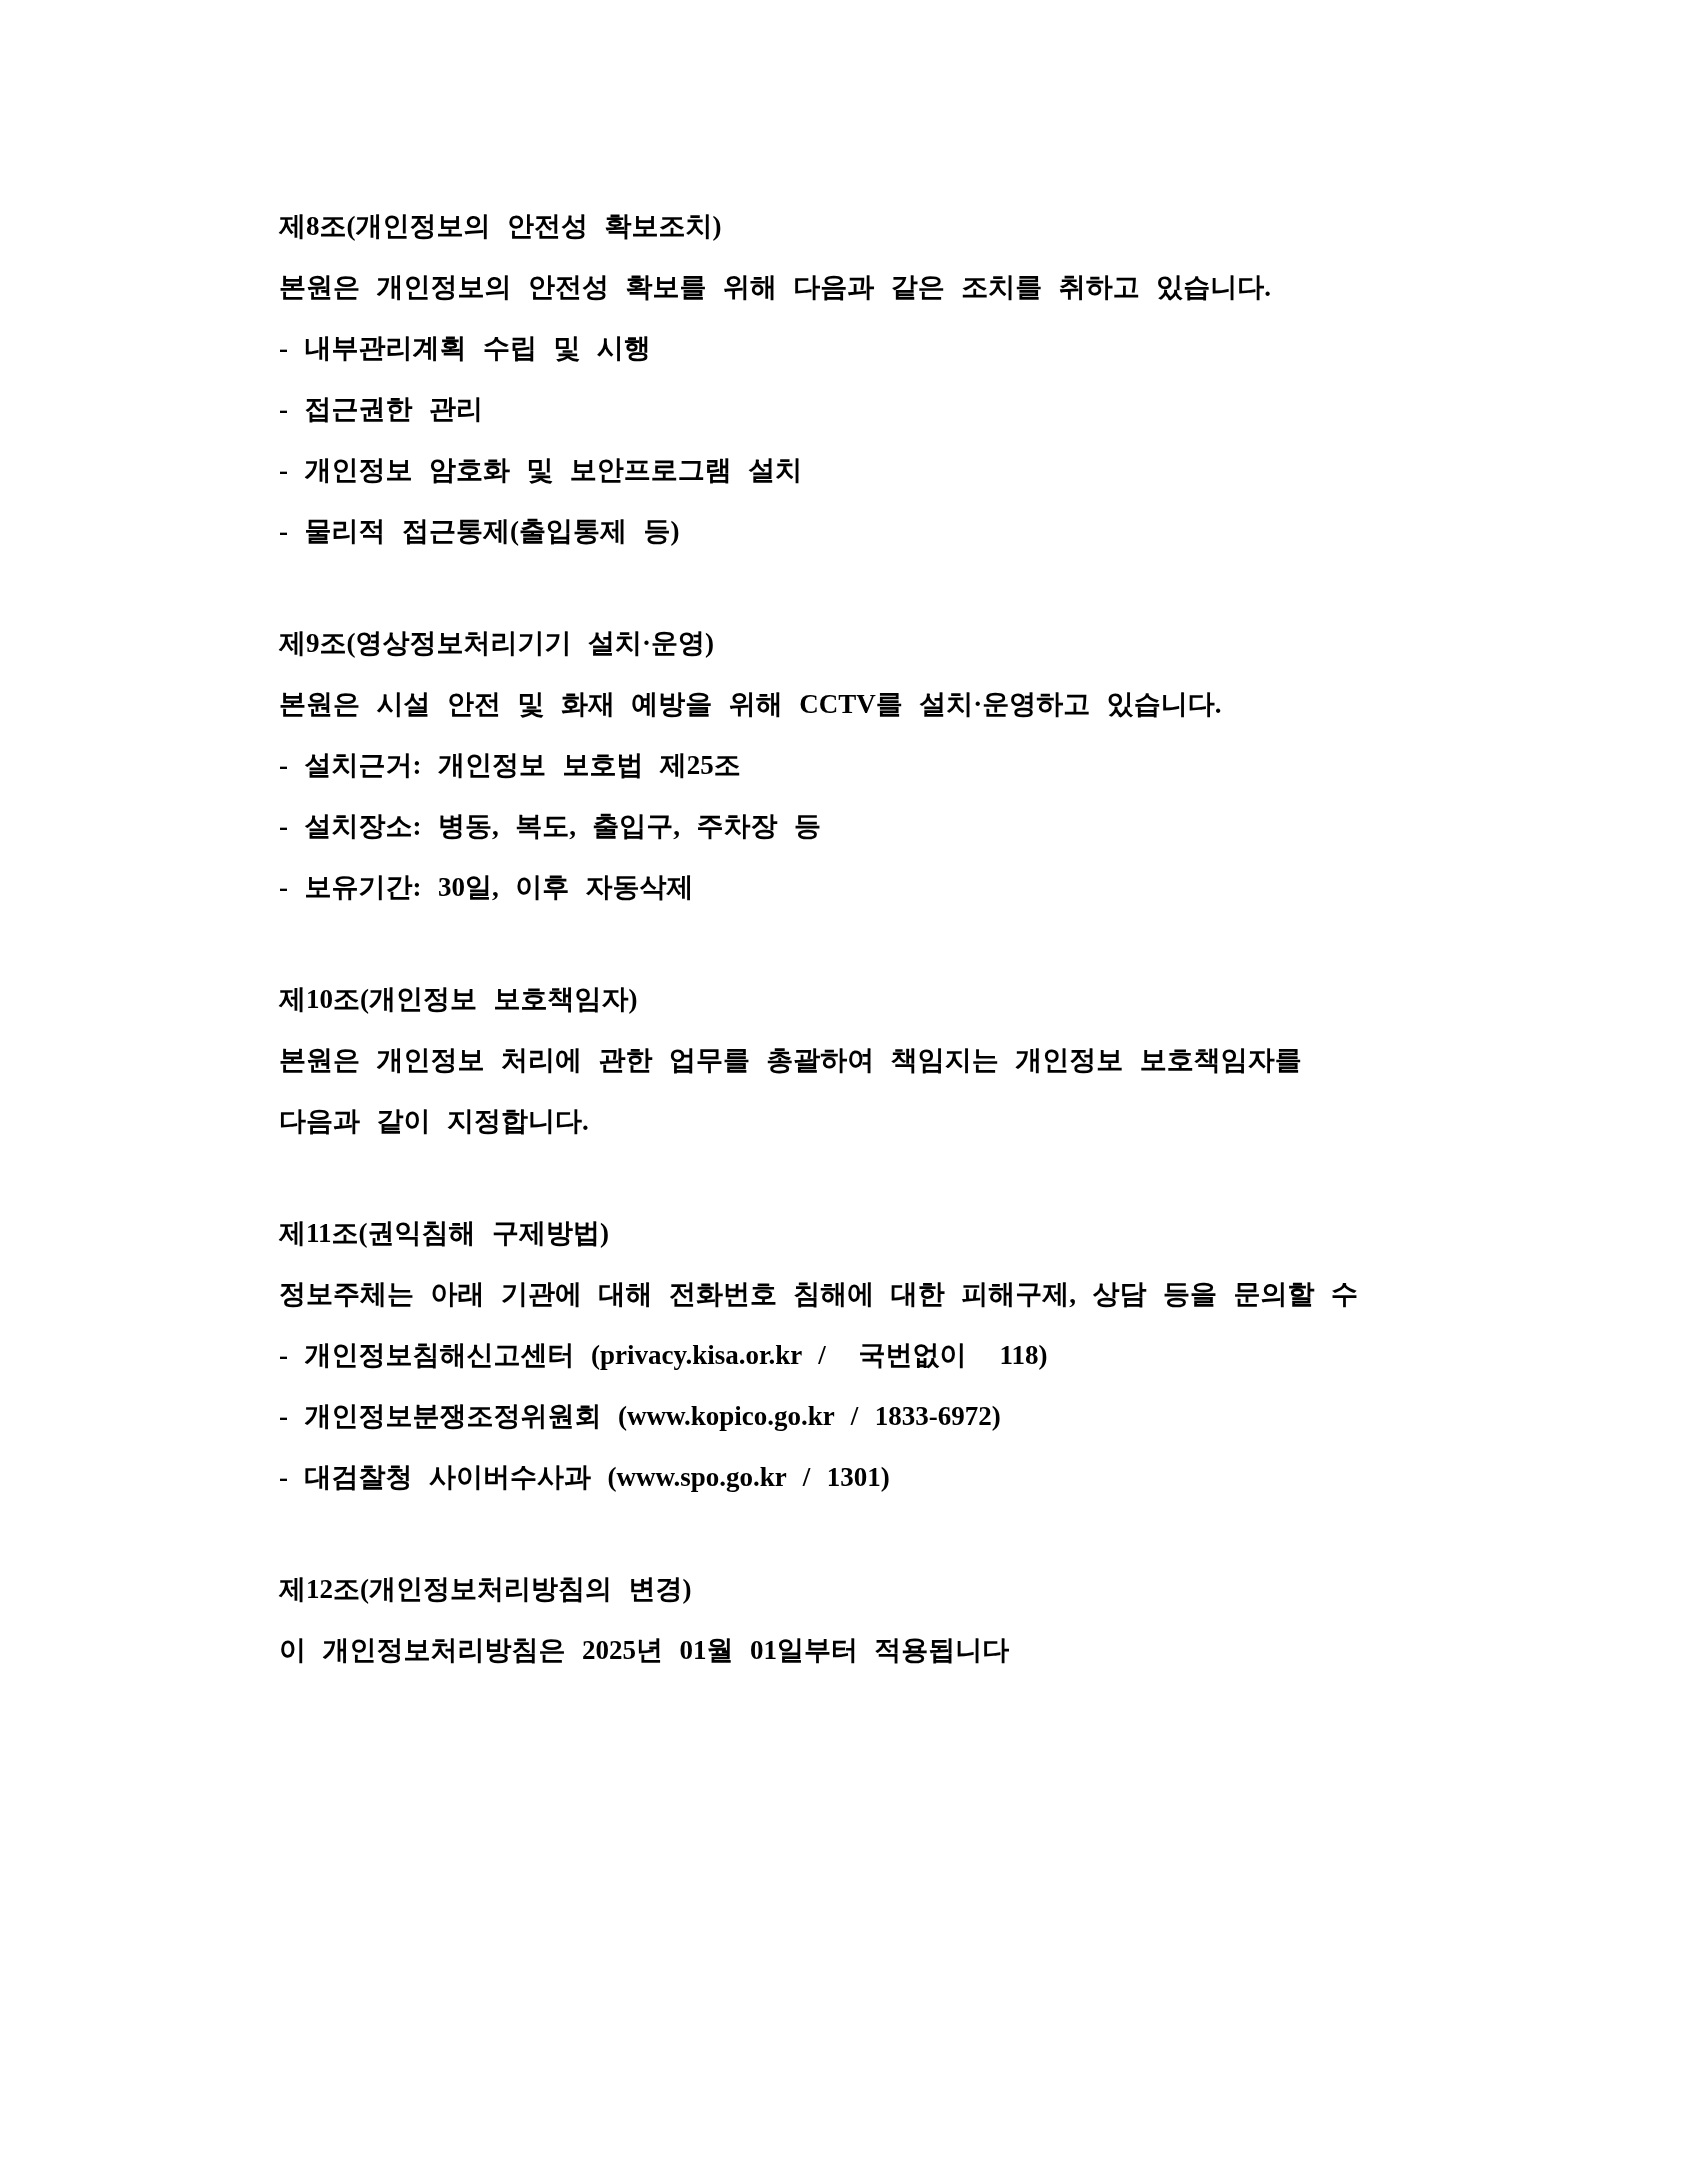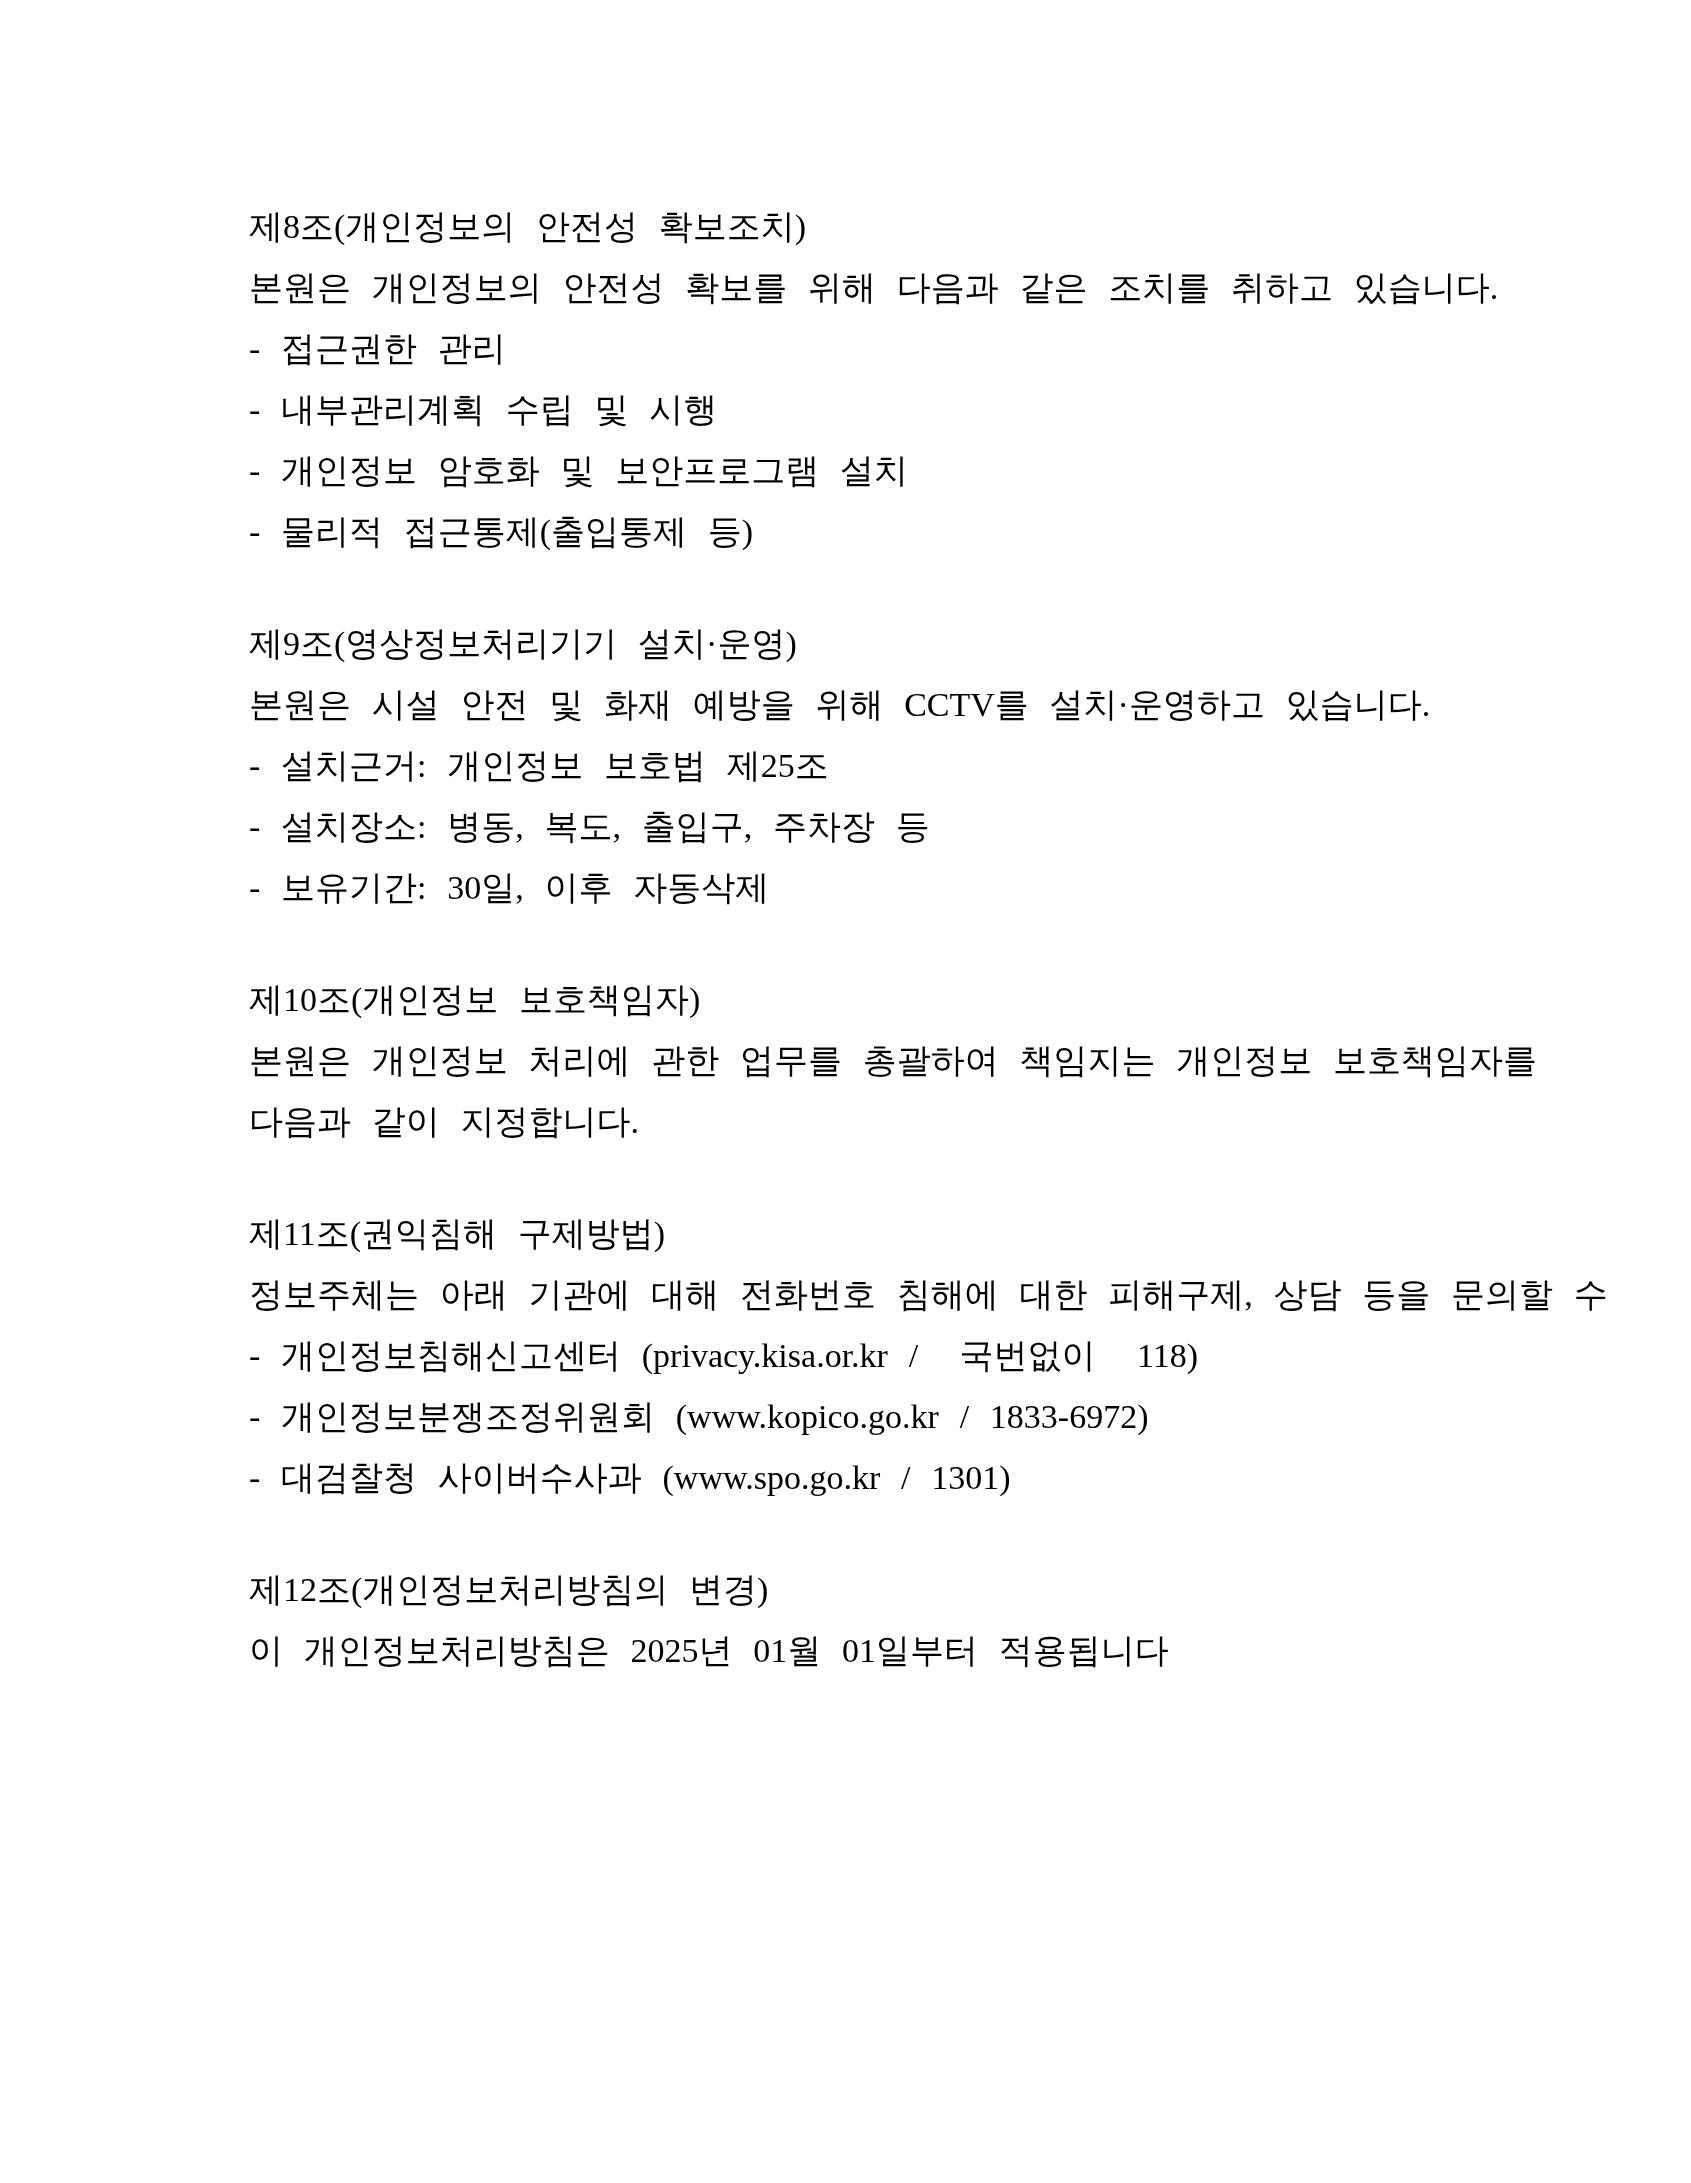--- a/index.html
+++ b/index.html
@@ -19,38 +19,39 @@
     position: absolute;
     left: 249px;
     top: 196px;
     width: 1187px;
   }
   .article { }
   .article + .article {
     margin-top: 51px;
   }
   .line {
-    font-size: 34px;
+    font-size: 27px;
     line-height: 61px;
     white-space: pre;
     word-spacing: 0.36em;
     letter-spacing: 0;
-    font-weight: 400;
+    font-weight: 700;
+    margin-left: 30px;
   }
   .heading { }
 </style>
 </head>
 <body style="background: rgb(255, 255, 255); color: rgb(0, 0, 0);">
 
 <div class="content">
     <section class="article">
       <div class="line heading">제8조(개인정보의 안전성 확보조치)</div>
       <div class="line">본원은 개인정보의 안전성 확보를 위해 다음과 같은 조치를 취하고 있습니다.</div>
+      <div class="line">- 내부관리계획 수립 및 시행</div>
       <div class="line">- 접근권한 관리</div>
-      <div class="line">- 내부관리계획 수립 및 시행</div>
       <div class="line">- 개인정보 암호화 및 보안프로그램 설치</div>
       <div class="line">- 물리적 접근통제(출입통제 등)</div>
     </section>
     <section class="article">
       <div class="line heading">제9조(영상정보처리기기 설치·운영)</div>
       <div class="line">본원은 시설 안전 및 화재 예방을 위해 CCTV를 설치·운영하고 있습니다.</div>
       <div class="line">- 설치근거: 개인정보 보호법 제25조</div>
       <div class="line">- 설치장소: 병동, 복도, 출입구, 주차장 등</div>
       <div class="line">- 보유기간: 30일, 이후 자동삭제</div>
     </section>

